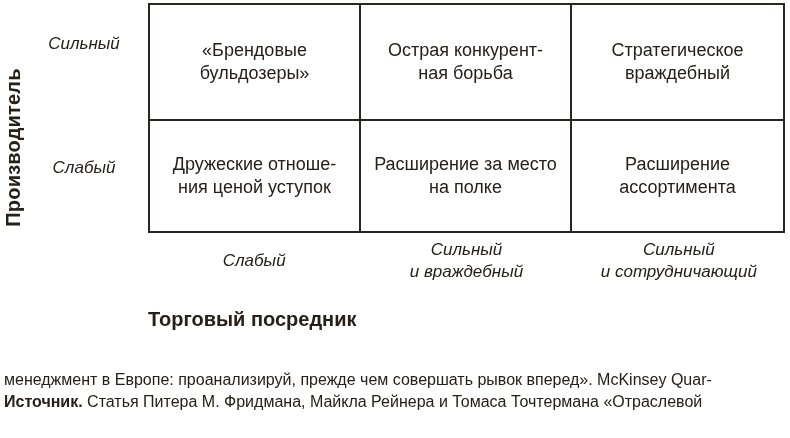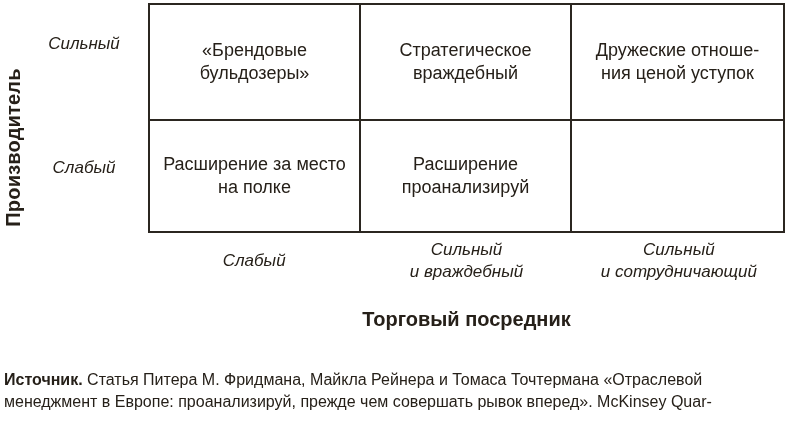--- a/index.html
+++ b/index.html
@@ -67,21 +67,21 @@
     flex:1;
     display:flex; align-items:center; justify-content:center;
     text-align:center; white-space:pre-line;
     font-style:italic; font-size:17px; line-height:1.3;
     min-height:46px;
   }
 
   
   .x-axis-title{
     position:absolute; left:148px; top:308px; width:637px;
-    text-align:center; font-weight:bold; font-size:20px;
+    text-align:left; font-weight:bold; font-size:20px;
   }
 
   
   .source{
     position:absolute; left:4px; top:369px; width:783px;
     font-size:16px; line-height:22px;
   }
   .source .bold{ font-weight:bold; }
 </style>
 </head>
@@ -92,38 +92,40 @@
   <div class="y-axis-title">
     <span>Производитель</span>
   </div>
 
   <div class="row-label strong">Сильный</div>
   <div class="row-label weak">Слабый</div>
 
   <div class="grid">
     <div class="cell">«Брендовые
 бульдозеры»</div>
+    <div class="cell">Острая конкурент-
+ная борьба</div>
     <div class="cell">Стратегическое
 враждебный</div>
     <div class="cell">Дружеские отноше-
 ния ценой уступок</div>
     <div class="cell">Расширение за место
 на полке</div>
     <div class="cell">Расширение
-проанализируй</div>
+ассортимента</div>
   </div>
 
   <div class="col-labels">
     <div class="col-label">Слабый</div>
     <div class="col-label">Сильный
 и враждебный</div>
     <div class="col-label">Сильный
 и сотрудничающий</div>
   </div>
 
   <div class="x-axis-title">Торговый посредник</div>
 
   <div class="source">
+    <div>менеджмент в Европе: проанализируй, прежде чем совершать рывок вперед». McKinsey Quar-</div>
     <div><span class="bold">Источник.</span><span> Статья Питера М. Фридмана, Майкла Рейнера и Томаса Точтермана «Отраслевой</span></div>
-    <div>менеджмент в Европе: проанализируй, прежде чем совершать рывок вперед». McKinsey Quar-</div>
   </div>
 
 </div>
 
 </body></html>

